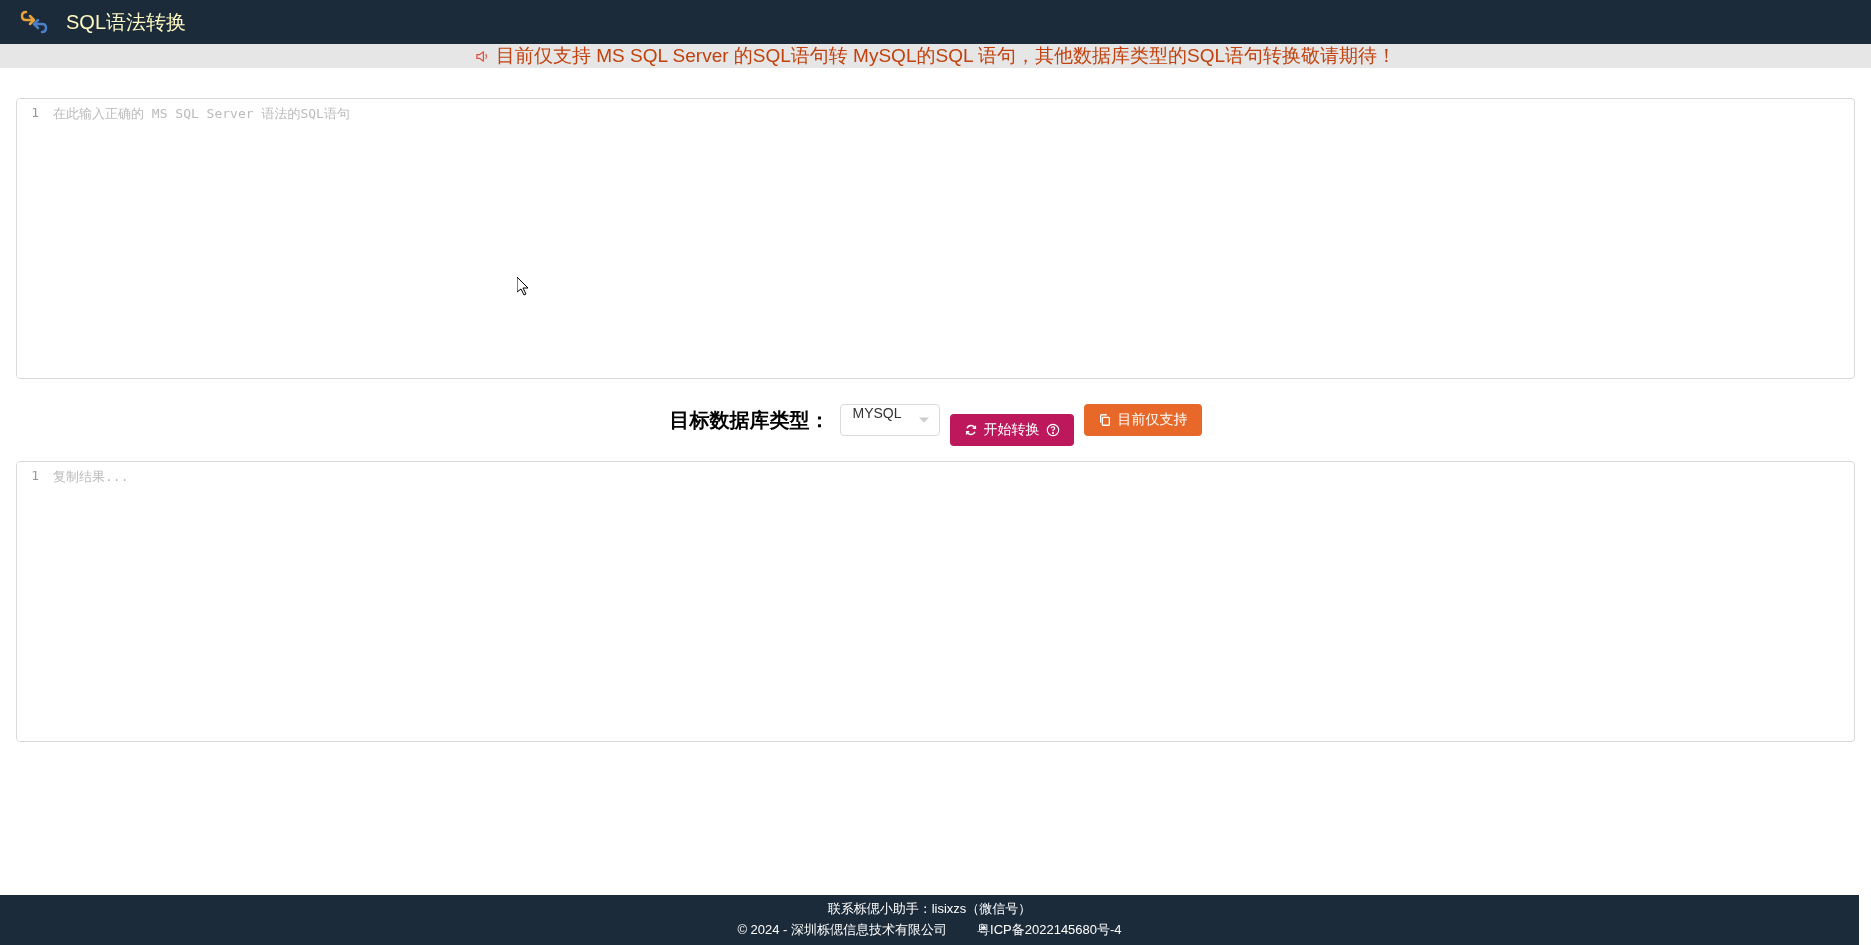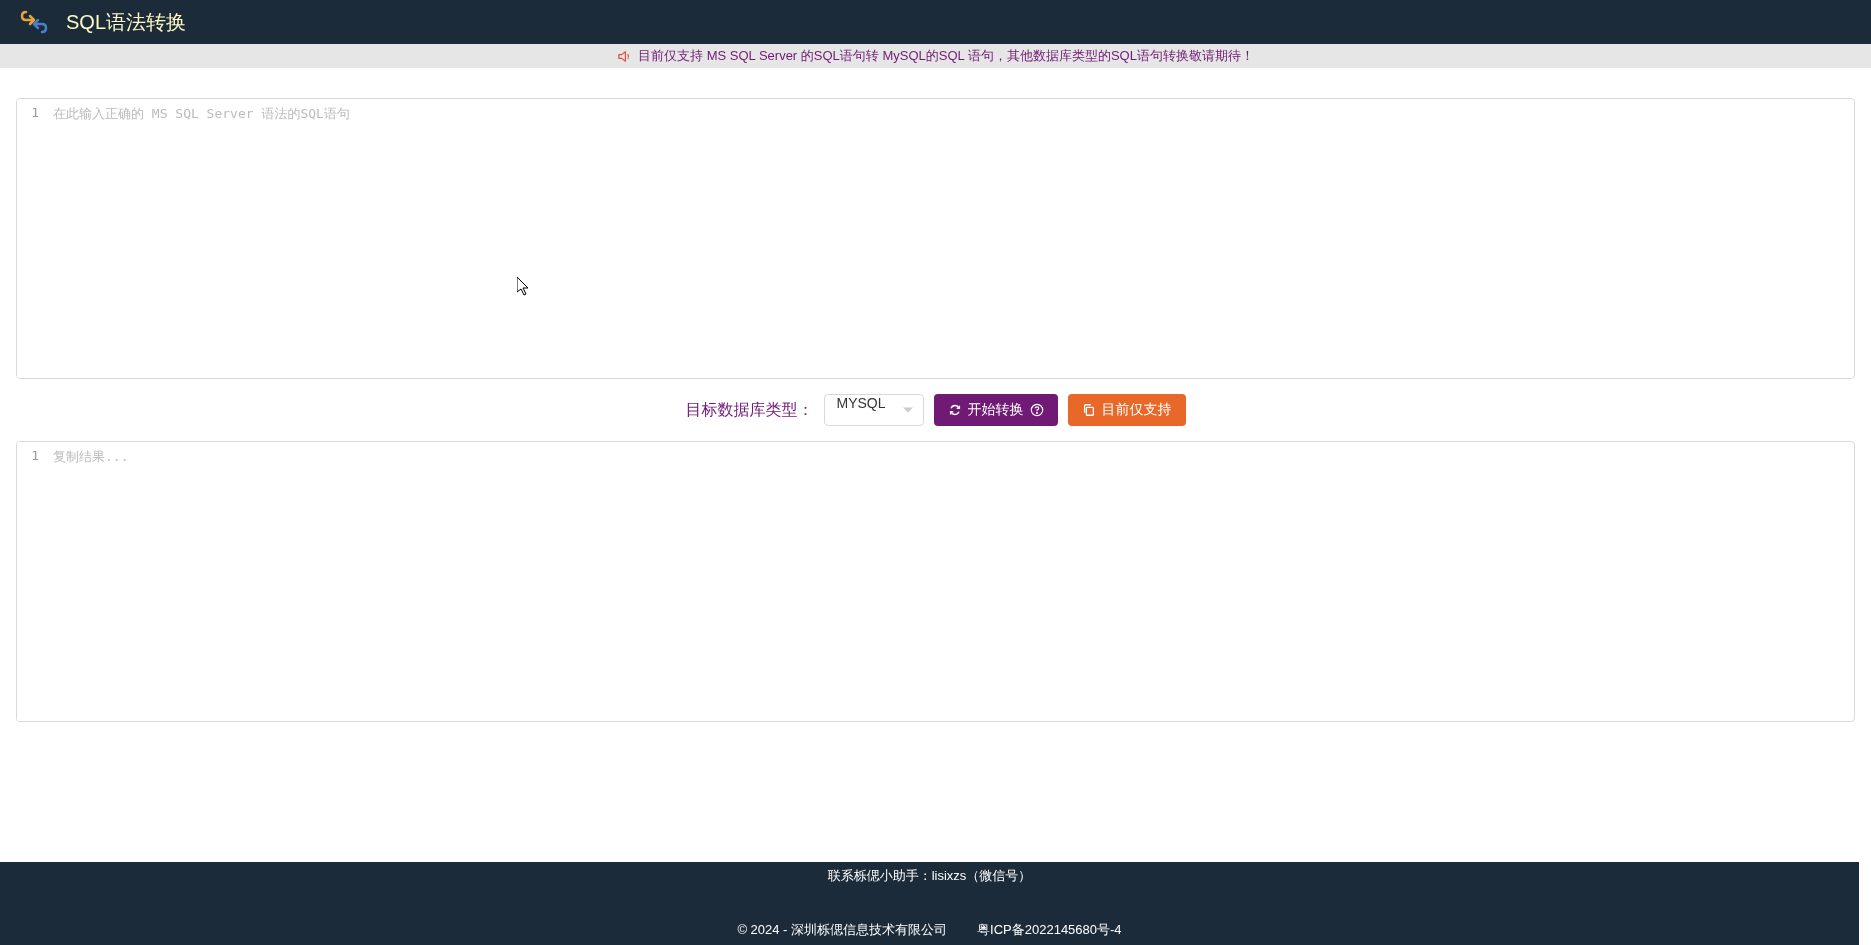--- a/index.html
+++ b/index.html
@@ -43,22 +43,22 @@
       align-items: center;
       justify-content: center;
       gap: 6px;
     }
     .notice-icon {
       color: #e34d3a;
       display: inline-flex;
       align-items: center;
     }
     .notice-text {
-      color: #701a75;
-      font-size: 13px;
+      color: #c2410c;
+      font-size: 19px;
     }
     .main-content {
       padding: 30px 16px 0;
     }
     .code-box {
       border: 1px solid #d9d9d9;
       border-radius: 4px;
       display: flex;
       background: #ffffff;
       height: 281px;
@@ -83,22 +83,23 @@
       color: #bbb;
     }
     .controls {
       display: flex;
       align-items: center;
       justify-content: center;
       gap: 10px;
       padding: 15px 0;
     }
     .control-label {
-      color: #701a75;
-      font-size: 16px;
+      color: #000000;
+      font-size: 20px;
+      font-weight: bold;
     }
     .select-box {
       position: relative;
       width: 100px;
       height: 32px;
       border: 1px solid #d9d9d9;
       border-radius: 4px;
       display: flex;
       align-items: flex-start;
       padding: 0 30px 0 12px;
@@ -125,21 +126,22 @@
       border-radius: 4px;
       padding: 0 14px;
       font-size: 14px;
       display: inline-flex;
       align-items: center;
       gap: 6px;
       cursor: pointer;
       color: #fff;
     }
     .btn-primary {
-      background: #701a75;
+      background: #be185d;
+      margin-top: 20px;
     }
     .btn-warning {
       background: #e76828;
     }
     .btn-icon {
       display: inline-flex;
     }
     .footer {
       position: fixed;
       bottom: 0;
@@ -149,21 +151,20 @@
       color: #ffffff;
       text-align: center;
       font-size: 13px;
       padding: 4px 0;
       line-height: 1.6;
     }
     .footer-line2 {
       display: flex;
       justify-content: center;
       gap: 30px;
-      margin-top: 33px;
     }
     .cursor {
       position: fixed;
       top: 277px;
       left: 517px;
       pointer-events: none;
       z-index: 9999;
     }
   </style>
 </head>

